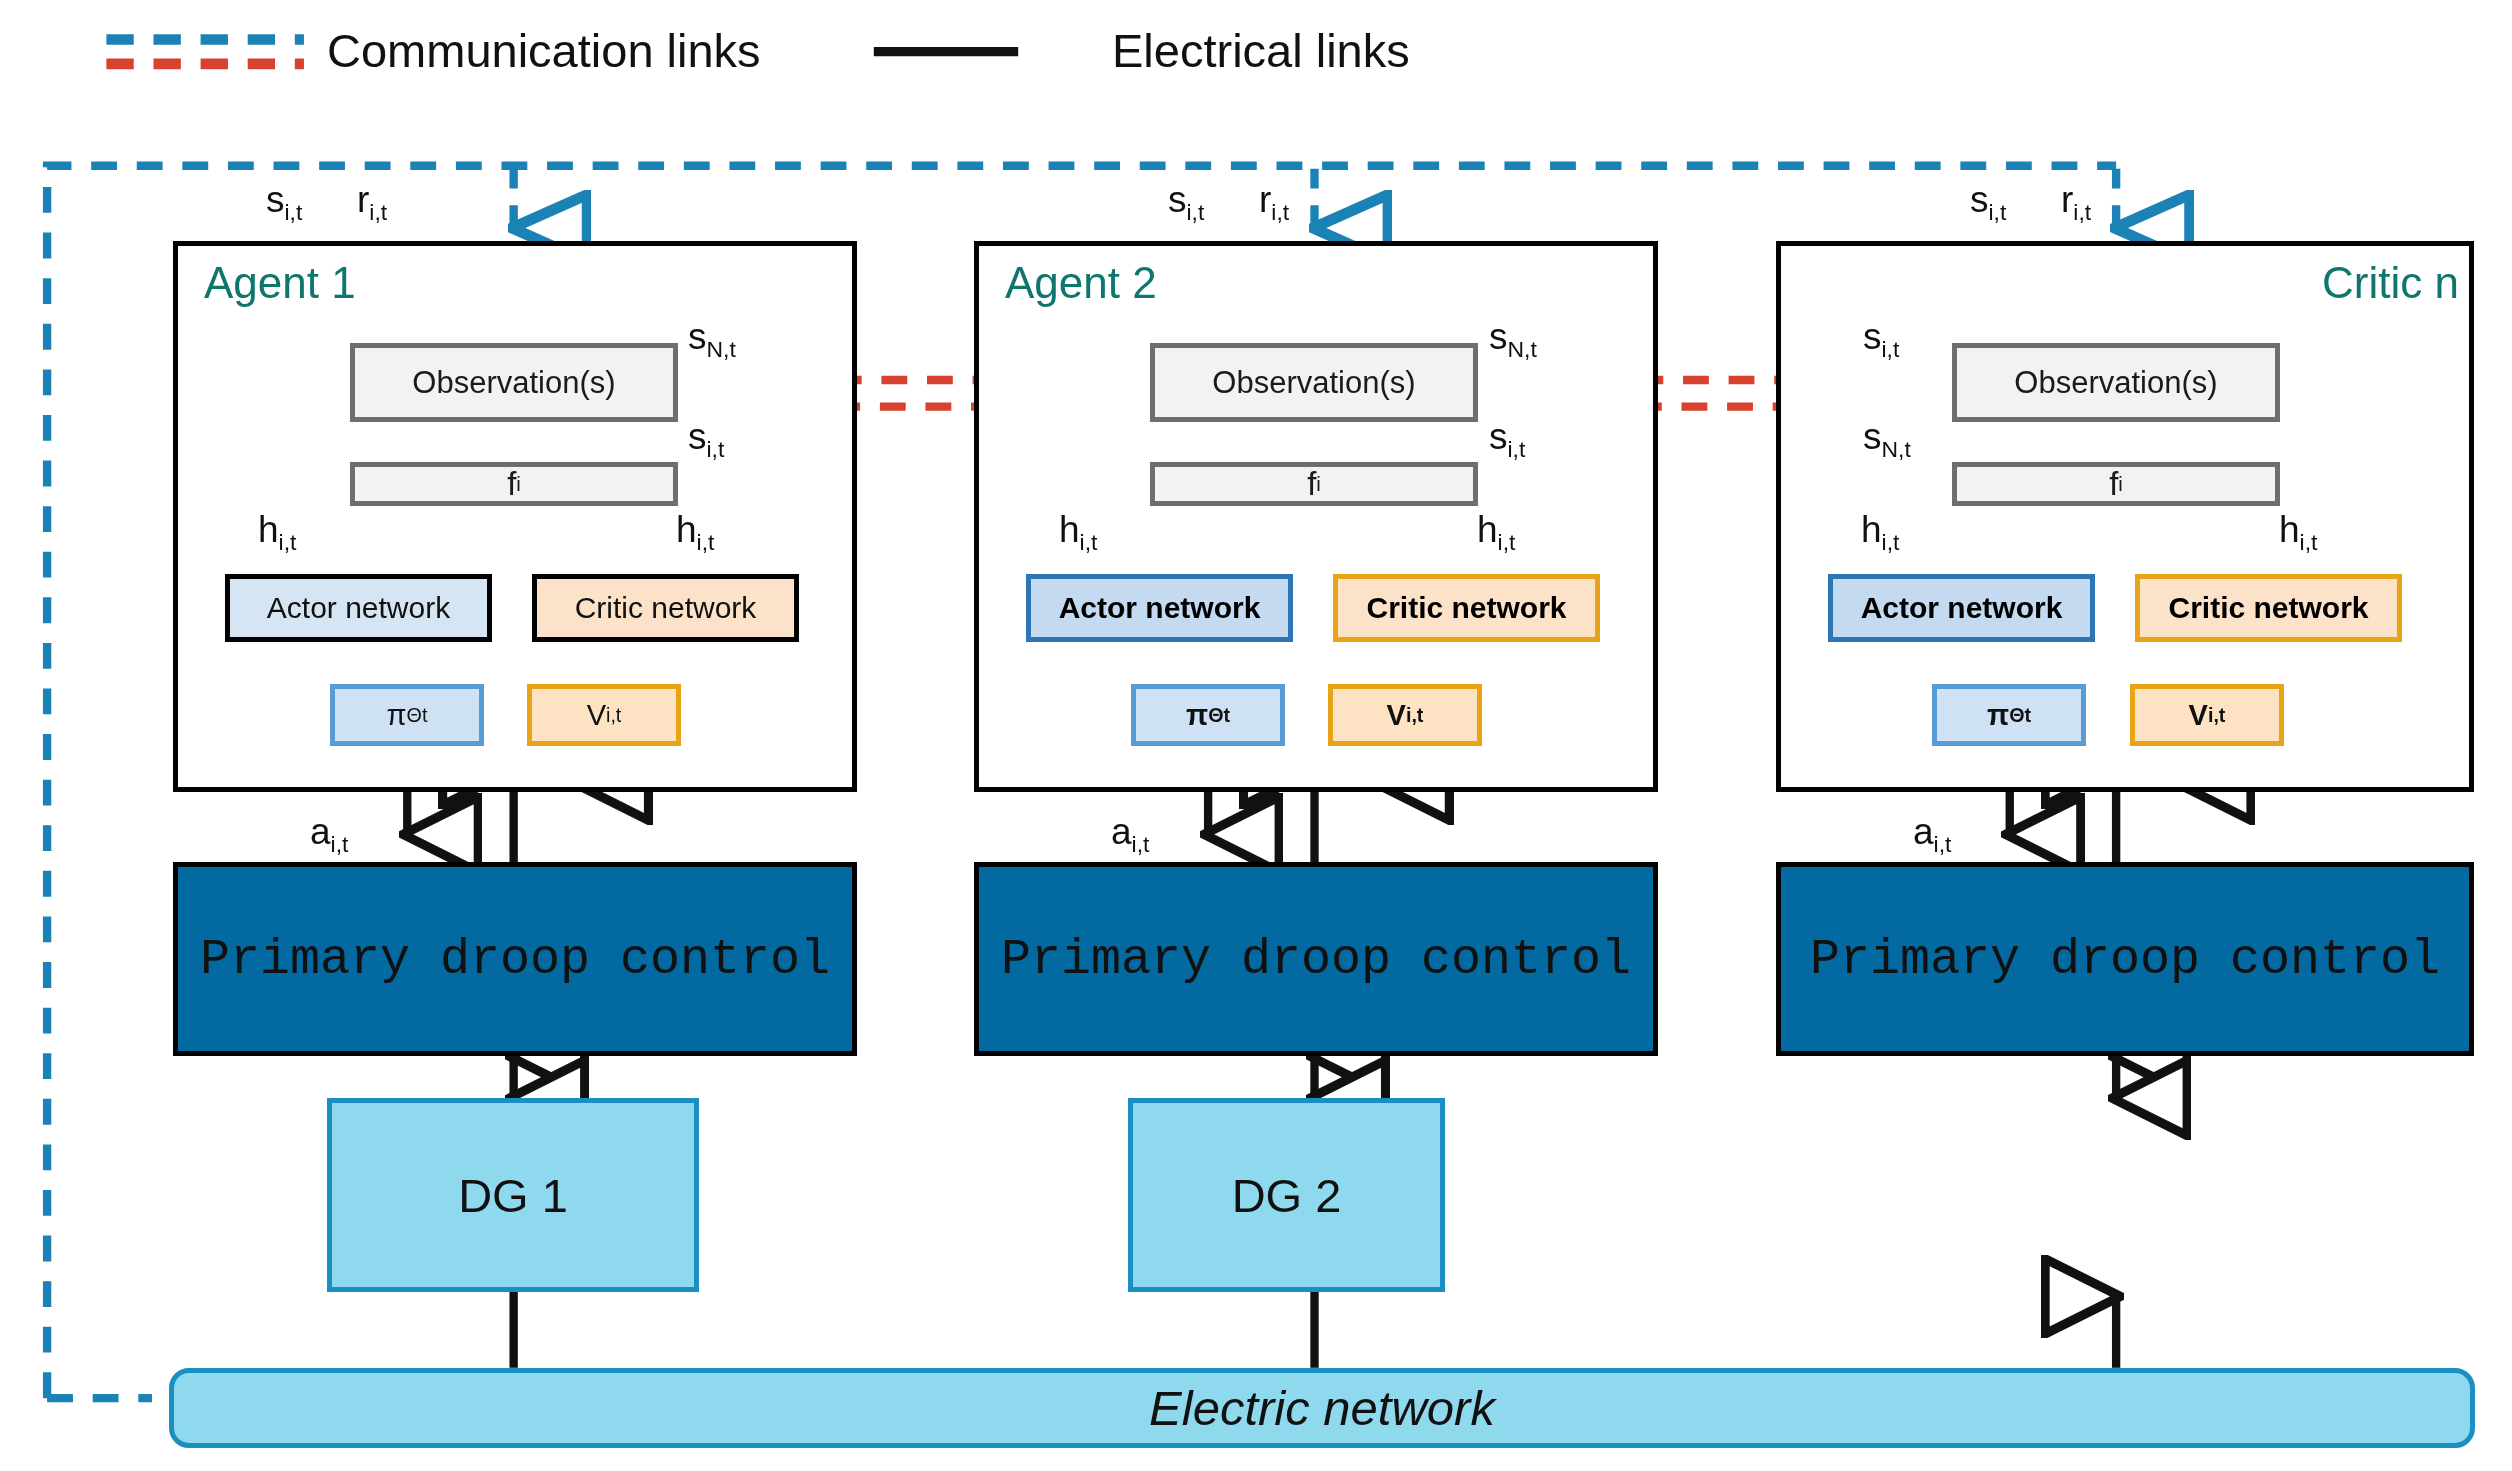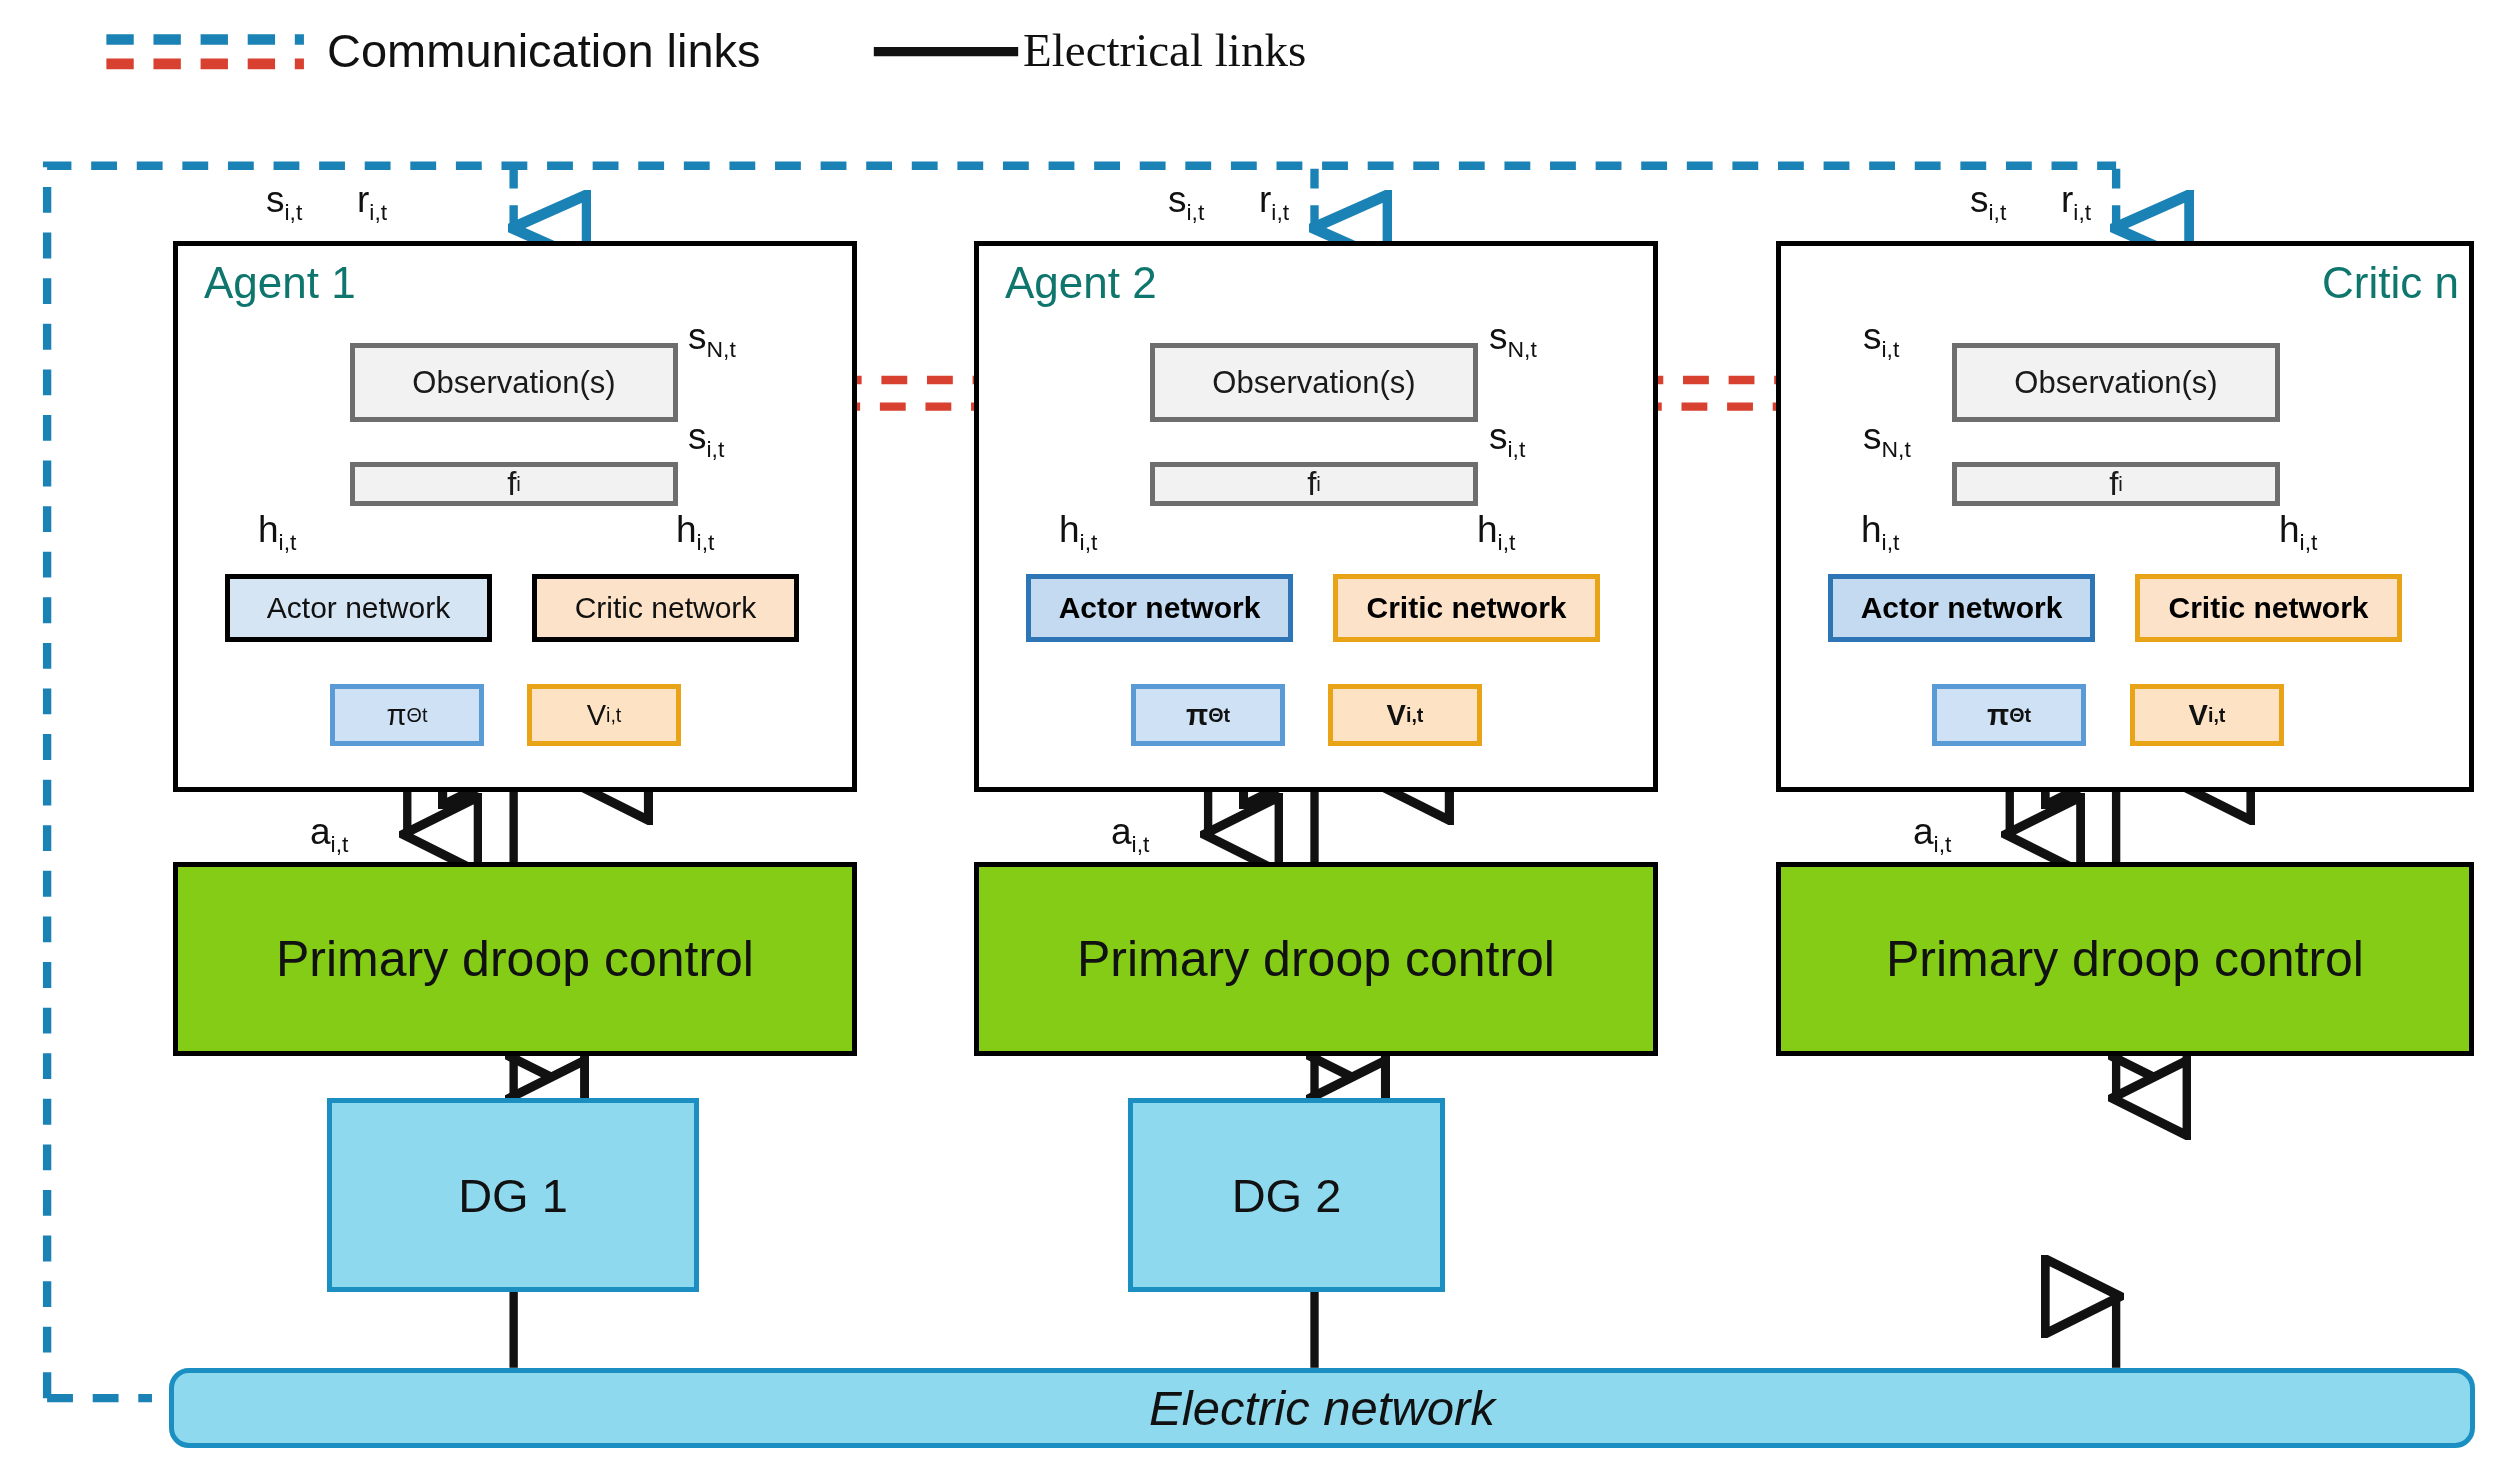--- a/index.html
+++ b/index.html
@@ -30,22 +30,22 @@
   .critic-a{background:#fbe2c8;border:5.3px solid #000;color:#111;}
   .actor-b{background:#c3daf0;border:5.3px solid #2e75b6;color:#000;font-weight:bold;}
   .critic-b{background:#fbe2c8;border:5.3px solid #e8a317;color:#000;font-weight:bold;}
 
   .out-box{position:absolute;box-sizing:border-box;display:flex;align-items:center;
            justify-content:center;font-size:29px;}
   .pi-box{background:#cfe2f5;border:5.3px solid #5b9bd5;color:#111;}
   .v-box{background:#fde3c4;border:5.3px solid #e8a317;color:#111;}
   .bold-lbl{font-weight:bold;}
 
-  .droop-box{position:absolute;box-sizing:border-box;border:5.3px solid #000;background:#84cc16;
-             display:flex;align-items:center;justify-content:center;font-size:50px;color:#111;}
+  .droop-box{position:absolute;box-sizing:border-box;border:5.3px solid #000;background:#0369a1;
+             display:flex;align-items:center;justify-content:center;font-size:50px;color:#111;font-family:Liberation Mono, monospace;}
 
   .dg-box{position:absolute;box-sizing:border-box;border:5.3px solid #1b8fc2;background:#8fd9ef;
           display:flex;align-items:center;justify-content:center;font-size:47px;color:#111;}
 
   #enet{position:absolute;box-sizing:border-box;border:5.3px solid #1b8fc2;background:#8fd9ef;
         border-radius:20px;display:flex;align-items:center;justify-content:center;
         font-size:49px;color:#111;font-style:italic;}
 
   
   .sig{position:absolute;font-size:37px;color:#111;white-space:nowrap;line-height:1;}
@@ -60,21 +60,21 @@
     <svg width="2512" height="114" style="position:absolute;left:0;top:0;" viewBox="0 0 3306 150">
       <g>
         <line x1="140" y1="52" x2="400" y2="52" stroke="#1b82b5" stroke-width="14" stroke-dasharray="36 26"></line>
         <line x1="140" y1="84" x2="400" y2="84" stroke="#d8402f" stroke-width="14" stroke-dasharray="36 26"></line>
       </g>
       <g>
         <line x1="1150" y1="68" x2="1340" y2="68" stroke="#111111" stroke-width="12"></line>
       </g>
     </svg>
     <div class="lg-text" style="left:327px;top:23px;">Communication links</div>
-    <div class="lg-text" style="left:1023px;top:23px;font-family:Liberation Serif, serif;">Electrical links</div>
+    <div class="lg-text" style="left:1112px;top:23px;">Electrical links</div>
   </div>
 
   <svg id="wires" viewBox="0 0 3306 1937">
     <defs>
       <marker id="hollowDown" markerWidth="10" markerHeight="10" refX="5" refY="9" orient="auto" markerUnits="strokeWidth">
         <path d="M0.5,0.5 L9.5,0.5 L5,9.5 z" fill="#fff" stroke="#111" stroke-width="1.1"></path>
       </marker>
       <marker id="hollowUp" markerWidth="10" markerHeight="10" refX="5" refY="9" orient="auto" markerUnits="strokeWidth">
         <path d="M0.5,0.5 L9.5,0.5 L5,9.5 z" fill="#fff" stroke="#111" stroke-width="1.1"></path>
       </marker>

